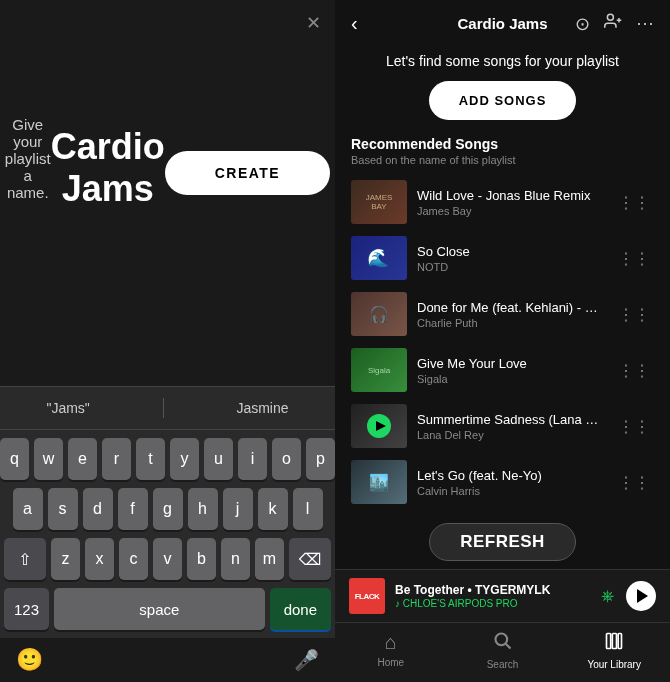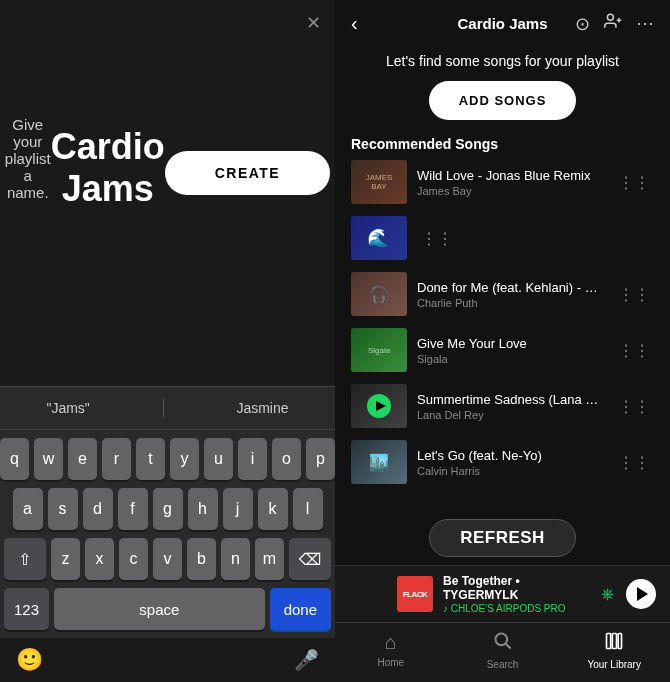--- a/index.html
+++ b/index.html
@@ -160,21 +160,21 @@
       border: none;
       border-radius: 5px;
       height: 42px;
       flex: 1;
       font-size: 15px;
       cursor: pointer;
       box-shadow: 0 2px 0 #1a1a1a;
     }
 
     .key-done {
-      background: #1d4ed8;
+      background: #14532d;
       color: #fff;
       border: none;
       border-radius: 5px;
       height: 42px;
       padding: 0 14px;
       font-size: 15px;
       cursor: pointer;
       box-shadow: 0 2px 0 #0a4fa0;
       min-width: 60px;
     }
@@ -363,21 +363,20 @@
       border-radius: 3px;
       background: #e53935;
       flex-shrink: 0;
       display: flex;
       align-items: center;
       justify-content: center;
       font-size: 10px;
       color: #fff;
       font-weight: 700;
       letter-spacing: -0.5px;
-      margin-left: 48px;
     }
 
     .now-playing-info {
       flex: 1;
       min-width: 0;
     }
 
     .now-playing-title {
       color: #fff;
       font-size: 12px;
@@ -571,36 +570,41 @@
       </span>
       <span class="header-icon">···</span>
     </div>
   </div>
 
   <div class="find-songs-text">Let's find some songs for your playlist</div>
 
   <button class="add-songs-btn">ADD SONGS</button>
 
   <div class="recommended-title">Recommended Songs</div>
+  <div class="recommended-sub">Based on the name of this playlist</div>
 
   <div class="song-list">
     <div class="song-item">
       <div class="song-thumb thumb-1">
         <div class="thumb-inner" style="font-size:8px;color:#c8a97e;text-align:center;padding:2px;">JAMES<br>BAY</div>
       </div>
       <div class="song-info">
         <div class="song-title">Wild Love - Jonas Blue Remix</div>
         <div class="song-artist">James Bay</div>
       </div>
       <span class="song-add-icon">⋮⋮</span>
     </div>
 
     <div class="song-item">
       <div class="song-thumb thumb-2">
         <div class="thumb-inner" style="font-size:18px;">🌊</div>
+      </div>
+      <div class="song-info">
+        <div class="song-title">So Close</div>
+        <div class="song-artist">NOTD</div>
       </div>
       <span class="song-add-icon">⋮⋮</span>
     </div>
 
     <div class="song-item">
       <div class="song-thumb thumb-3">
         <div class="thumb-inner" style="font-size:16px;">🎧</div>
       </div>
       <div class="song-info">
         <div class="song-title">Done for Me (feat. Kehlani) - Loud Lux...</div>

